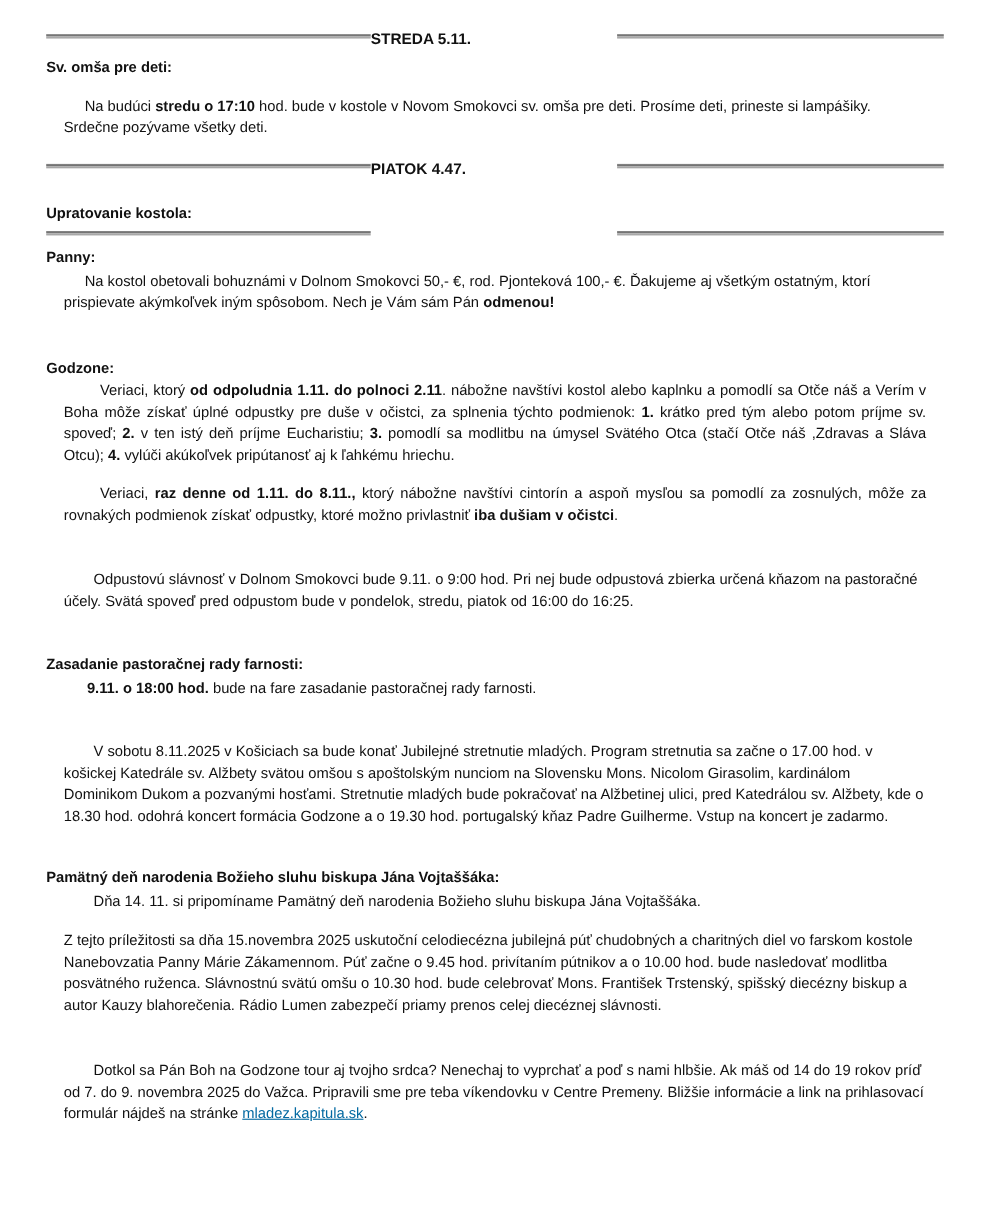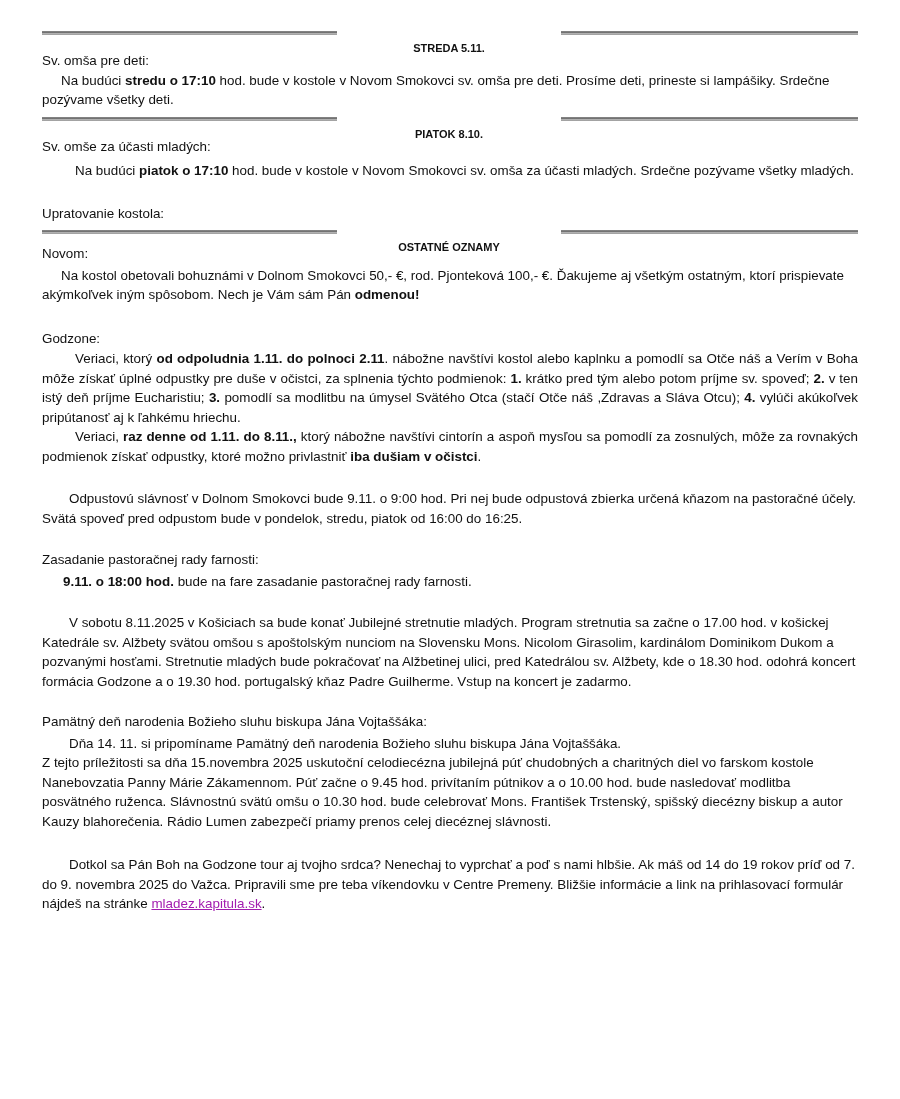--- a/index.html
+++ b/index.html
@@ -12,30 +12,30 @@
   .divider-row {
     position: relative; height: 20px; display: flex; align-items: center;
   }
   .rule {
     position: absolute; height: 4px; top: 8px;
     background: linear-gradient(to bottom, #8a8a8a 0, #6e6e6e 45%, #b5b5b5 55%, #9c9c9c 100%);
   }
   .rule.left { left: 0; width: 295px; }
   .rule.right { left: 519px; width: 297px; }
   .divider-title {
-    position: absolute; left: 295px; width: 224px; text-align: center;
-    font-weight: bold; font-size: 11px; top: 15px; line-height: 20px;
+    position: absolute; left: 295px; width: 224px; text-align: left;
+    font-weight: bold; font-size: 14px; top: 2px; line-height: 20px;
   }
   .section { margin: 0; }
-  .heading { font-weight: normal; margin: 0; }
-  .para { margin: 0; text-align: left; }
+  .heading { font-weight: bold; margin: 0; }
+  .para { margin: 16px; text-align: left; }
   .para.justify { text-align: justify; }
   .gap { height: 19px; }
   b { font-weight: bold; }
-  a.link { color: #a21caf; }
+  a.link { color: #0369a1; }
 </style>
 </head>
 <body>
 
 <div class="page">
 
   <div style="height:23px"></div>
 
   <div class="divider-row">
     <div class="rule left"></div>
@@ -43,43 +43,38 @@
     <div class="rule right"></div>
   </div>
 
   <div class="section" style="margin-top:8px">
     <p class="heading">Sv. omša pre deti:</p>
     <p class="para" style="text-indent:19px"><span>Na budúci </span><b>stredu o 17:10</b><span> hod. bude v kostole v Novom Smokovci sv. omša pre deti. Prosíme deti, prineste si lampášiky. Srdečne pozývame všetky deti.</span></p>
   </div>
 
   <div class="divider-row" style="margin-top:-1px">
     <div class="rule left"></div>
-    <div class="divider-title">PIATOK 8.10.</div>
+    <div class="divider-title">PIATOK 4.47.</div>
     <div class="rule right"></div>
   </div>
 
-  <div class="section" style="margin-top:8px">
-    <p class="heading">Sv. omše za účasti mladých:</p>
-    <p class="para justify" style="text-indent:33px; margin-top:5px"><span>Na budúci </span><b>piatok o 17:10</b><span> hod. bude v kostole v Novom Smokovci sv. omša za účasti mladých. Srdečne pozývame všetky mladých.</span></p>
-  </div>
 
   <div class="gap"></div>
 
   <div class="section" style="margin-top:4px">
     <p class="heading">Upratovanie kostola:</p>
   </div>
 
   <div class="divider-row" style="margin-top:-1px">
     <div class="rule left"></div>
-    <div class="divider-title">OSTATNÉ OZNAMY</div>
     <div class="rule right"></div>
   </div>
 
   <div class="section" style="margin-top:2px">
-    <p class="heading">Novom:</p>
+    <p class="heading">Panny:</p>
     <p class="para" style="text-indent:19px; margin-top:2px"><span>Na kostol obetovali bohuznámi v Dolnom Smokovci 50,- €, rod. Pjonteková 100,- €. Ďakujeme aj všetkým ostatným, ktorí prispievate akýmkoľvek iným spôsobom. Nech je Vám sám Pán </span><b>odmenou!</b></p>
   </div>
 
   <div class="gap" style="height:24px"></div>
 
   <div class="section">
     <p class="heading">Godzone:</p>
     <p class="para justify" style="text-indent:33px; margin-top:1px"><span>Veriaci, ktorý </span><b>od odpoludnia 1.11. do polnoci 2.11</b><span>. nábožne navštívi kostol alebo kaplnku a pomodlí sa Otče náš a Verím v Boha môže získať úplné odpustky pre duše v očistci, za splnenia týchto podmienok: </span><b>1.</b><span> krátko pred tým alebo potom príjme sv. spoveď; </span><b>2.</b><span> v ten istý deň príjme Eucharistiu; </span><b>3.</b><span> pomodlí sa modlitbu na úmysel Svätého Otca (stačí Otče náš ,Zdravas a Sláva Otcu); </span><b>4.</b><span> vylúči akúkoľvek pripútanosť aj k ľahkému hriechu.</span></p>
     <p class="para justify" style="text-indent:33px"><span>Veriaci, </span><b>raz denne od 1.11. do 8.11.,</b><span> ktorý nábožne navštívi cintorín a aspoň mysľou sa pomodlí za zosnulých, môže za rovnakých podmienok získať odpustky, ktoré možno privlastniť </span><b>iba dušiam v očistci</b><span>.</span></p>
   </div>

